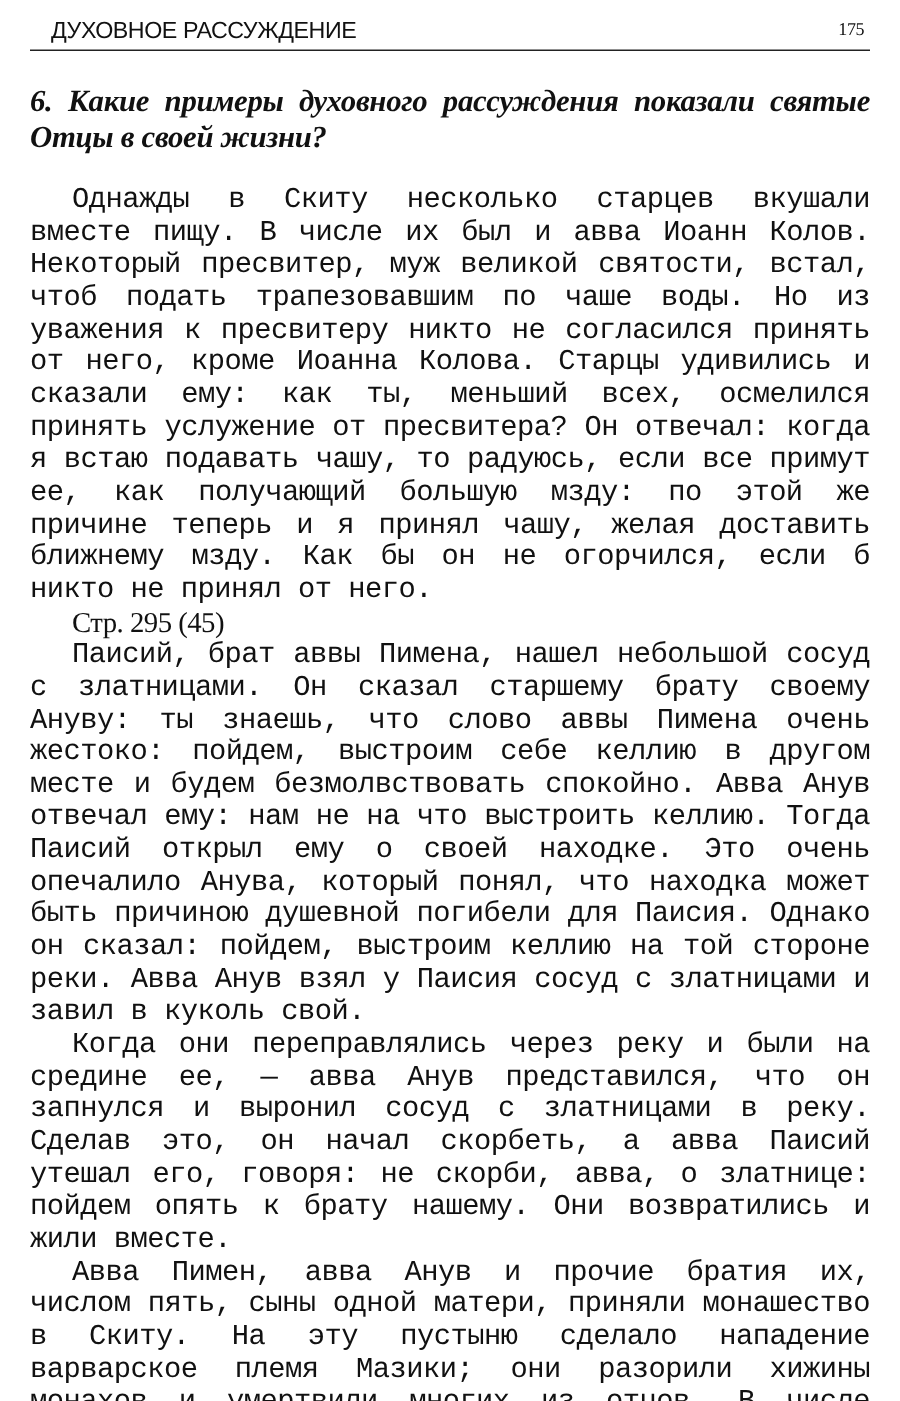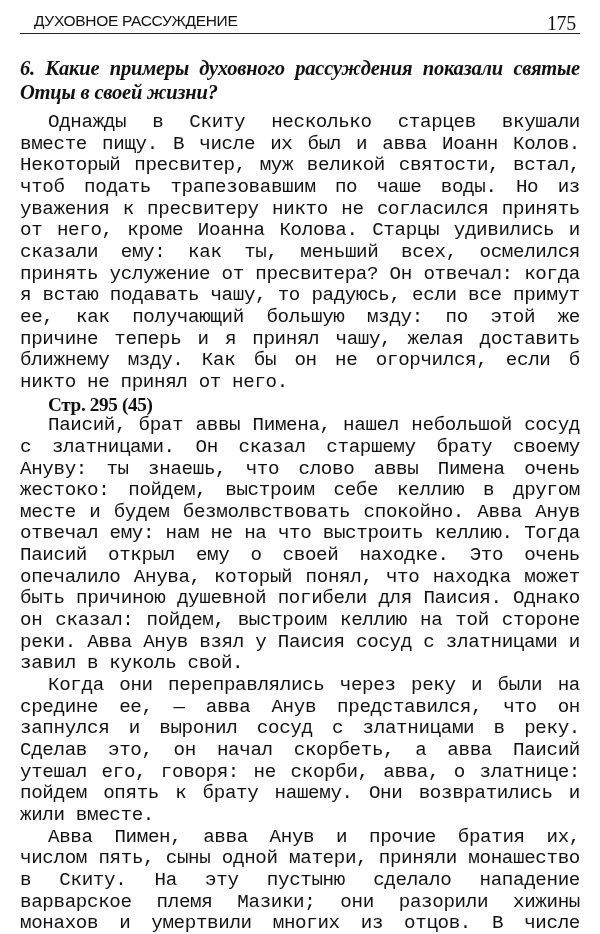--- a/index.html
+++ b/index.html
@@ -5,32 +5,32 @@
     html, body { margin: 0; padding: 0; background: #ffffff; }
     body { width: 600px; height: 934px; overflow: hidden; position: relative; color: #111; }
     .page { position: absolute; left: 0; top: 0; width: 600px; height: 747px; }
     .running-head {
       position: absolute; left: 20px; right: 20px; top: 9px; height: 24px;
       border-bottom: 1.5px solid #222;
       font-family: "Liberation Sans", sans-serif;
       font-size: 15.5px; letter-spacing: -0.3px;
     }
     .running-head .title { position: absolute; left: 14px; top: 3px; }
-    .running-head .num { position: absolute; right: 4px; top: 3px; font-family: "Liberation Serif", serif; font-size: 20px; }
+    .running-head .num { position: absolute; right: 4px; top: 3px; font-family: "Liberation Serif", serif; font-size: 12px; }
     .content {
       position: absolute; left: 20px; width: 560px; top: 56px;
       font-family: "Liberation Serif", serif; font-size: 19.2px; line-height: 21.65px;
       text-align: justify; letter-spacing: -0.35px;
     }
     .heading {
       font-weight: bold; font-style: italic; font-size: 20.5px; line-height: 24px;
-      margin: 0 0 8px 0; text-align: justify; letter-spacing: -0.2px;
+      margin: 0 0 19px 0; text-align: justify; letter-spacing: -0.2px;
     }
     .para { margin: 0; text-indent: 28px; hyphens: manual; font-family: Liberation Mono, monospace; }
-    .ref { margin: 0; text-indent: 28px; font-weight: bold; }
+    .ref { margin: 0; text-indent: 28px; }
   </style>
 </head>
 <body>
 
 <div class="page">
   <div class="running-head">
     <span class="title">ДУХОВНОЕ РАССУЖДЕНИЕ</span>
     <span class="num">175</span>
   </div>
 

